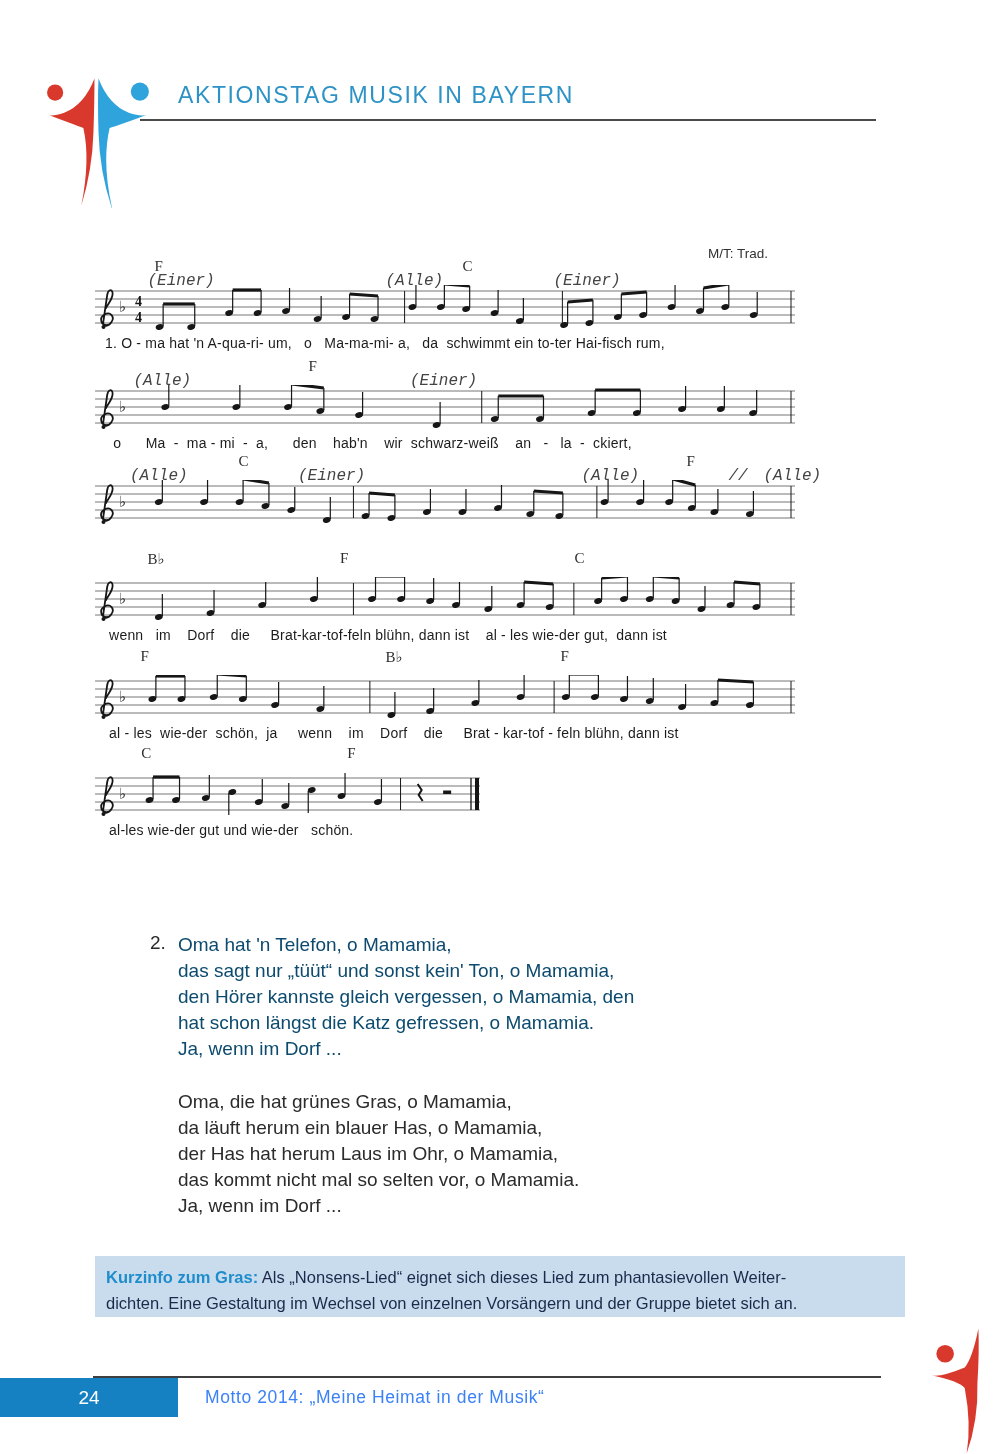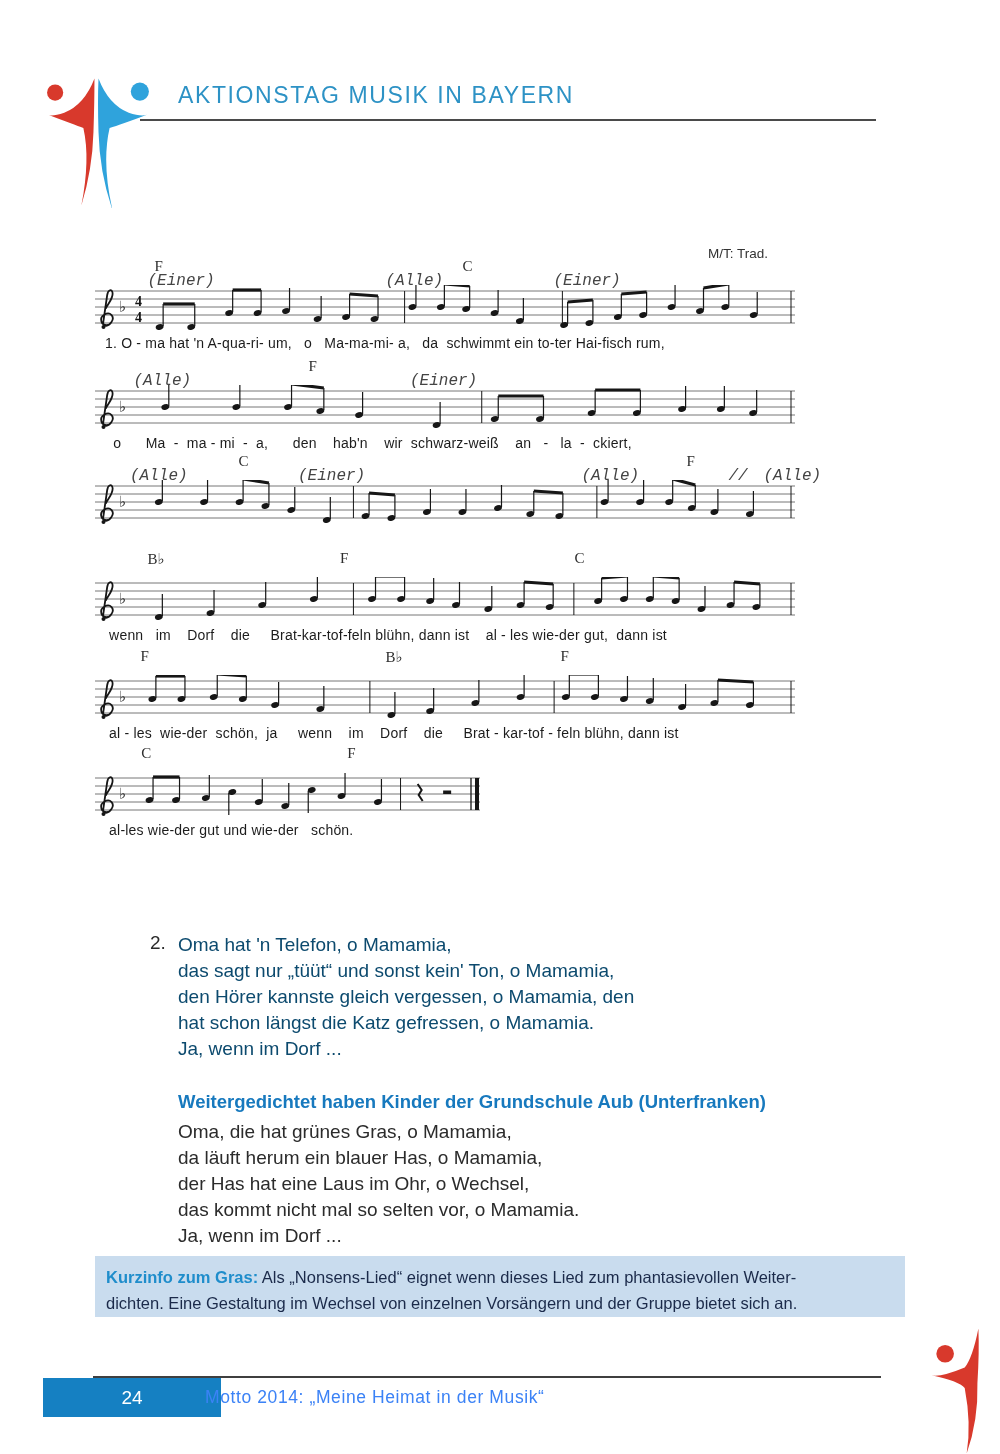--- a/index.html
+++ b/index.html
@@ -400,35 +400,34 @@
   <div class="v-num">2.</div>
   <div class="verse" id="verse2">
       <div>Oma hat 'n Telefon, o Mamamia,</div>
       <div>das sagt nur „tüüt“ und sonst kein' Ton, o Mamamia,</div>
       <div>den Hörer kannste gleich vergessen, o Mamamia, den</div>
       <div>hat schon längst die Katz gefressen, o Mamamia.</div>
       <div>Ja, wenn im Dorf ...</div>
     </div>
 
   <div class="ext" id="ext">
-    <div class="ext-heading" id="ext-heading" style="color: rgb(23, 121, 190);">Weitergedichtet haben Kinder der Grundschule Aub (Unterfranken)</div>
   <div>Oma, die hat grünes Gras, o Mamamia,</div>
       <div>da läuft herum ein blauer Has, o Mamamia,</div>
-      <div>der Has hat eine Laus im Ohr, o Wechsel,</div>
+      <div>der Has hat herum Laus im Ohr, o Mamamia,</div>
       <div>das kommt nicht mal so selten vor, o Mamamia.</div>
       <div>Ja, wenn im Dorf ...</div>
     </div>
 
   <div class="kurzinfo" id="kurzinfo" style="background: rgb(201, 220, 238); color: rgb(27, 42, 74);">
-    <div><span class="kurz-label" id="kurz-label" style="color: rgb(31, 141, 203);">Kurzinfo zum Gras:</span><span> Als „Nonsens-Lied“ eignet wenn dieses Lied zum phantasievollen Weiter-</span></div>
+    <div><span class="kurz-label" id="kurz-label" style="color: rgb(31, 141, 203);">Kurzinfo zum Gras:</span><span> Als „Nonsens-Lied“ eignet sich dieses Lied zum phantasievollen Weiter-</span></div>
     <div>dichten. Eine Gestaltung im Wechsel von einzelnen Vorsängern und der Gruppe bietet sich an.</div>
   </div>
 
   <div class="ftr-rule"></div>
-  <div class="ftr-badge" id="ftr-badge" style="background: rgb(21, 128, 194); margin-left: 43px;">24</div>
+  <div class="ftr-badge" id="ftr-badge" style="background: rgb(21, 128, 194);">24</div>
   <div class="ftr-motto" style="color: #3b82f6;">Motto 2014: „Meine Heimat in der Musik“</div>
   <svg class="logo-br" viewBox="0 0 90 130">
     <g id="logo-br-g">
         <path d="M 72 2 Q 66 32 58 42 Q 34 52 24 50 Q 52 56 58 63 Q 65 100 60 130 Q 72 96 71 58 Q 73 26 72 2 Z" fill="#D8392C"></path>
         <circle cx="38" cy="28" r="9" fill="#D8392C"></circle>
       </g>
   </svg>
 
 </div>
 

